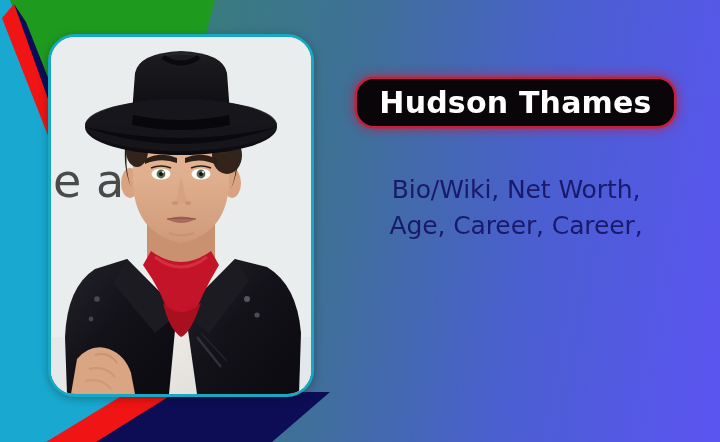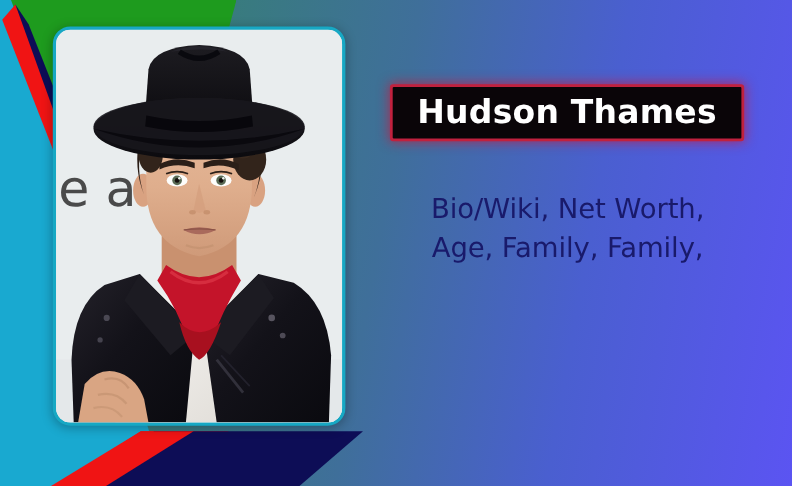--- a/index.html
+++ b/index.html
@@ -31,24 +31,24 @@
   .deco-layer {
     position: absolute;
     inset: 0;
   }
   .deco-layer svg { display: block; }
 
   
   .photo-frame {
     position: absolute;
     left: 48px;
-    top: 24px;
+    top: 34px;
     width: 260px;
     height: 357px;
-    border-radius: 16px;
+    border-radius: 27px;
     border: 3px solid #17a8c4;
     overflow: hidden;
     background: #e9ecef;
     box-shadow: 0 2px 10px rgba(0,0,0,0.28);
   }
   .photo-inner {
     position: absolute;
     inset: 0;
     overflow: hidden;
   }
@@ -61,21 +61,21 @@
   }
 
   
   .title-badge {
     position: absolute;
     left: 357px;
     top: 79px;
     width: 317px;
     height: 47px;
     background: #0a0508;
-    border-radius: 1px;
+    border-radius: 17px;
     box-shadow: 0 0 0 2.5px #c0213e, 0 0 11px 3px rgba(200,25,60,0.72);
     display: flex;
     align-items: center;
     justify-content: center;
   }
   .title-badge-text {
     color: #ffffff;
     font-size: 30px;
     font-weight: bold;
     letter-spacing: 0.2px;
@@ -240,16 +240,16 @@
       </svg>
     </div>
   </div>
 
   <div class="title-badge">
     <span class="title-badge-text">Hudson Thames</span>
   </div>
 
   <div class="subtitle">
     <span class="subtitle-line">Bio/Wiki, Net Worth,</span>
-    <span class="subtitle-line">Age, Family, Family,</span>
+    <span class="subtitle-line">Age, Career, Career,</span>
   </div>
 
 </div>
 
 </body></html>

